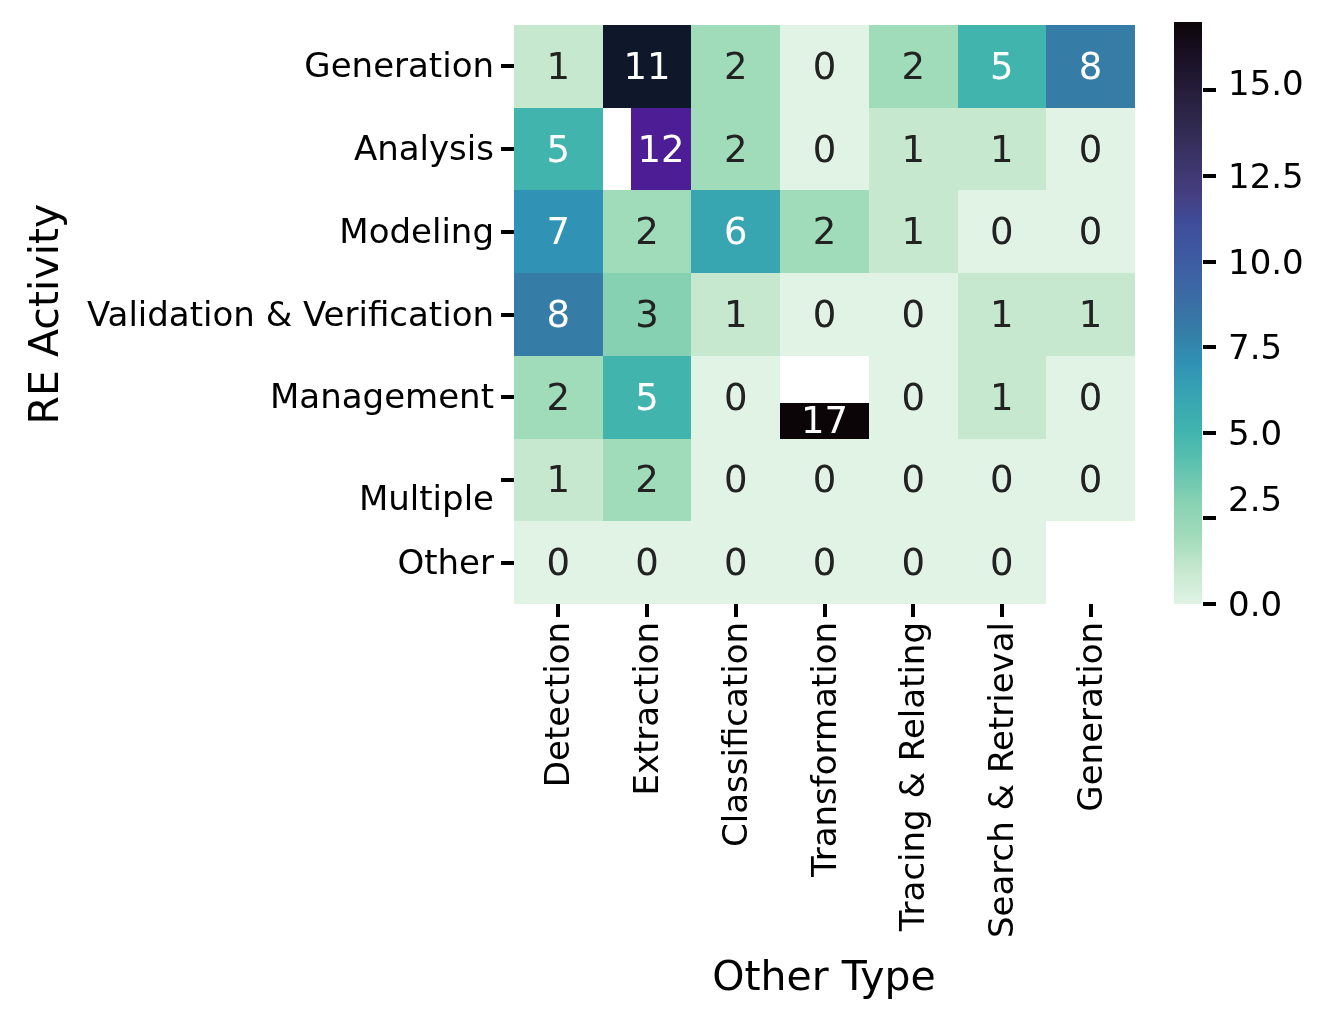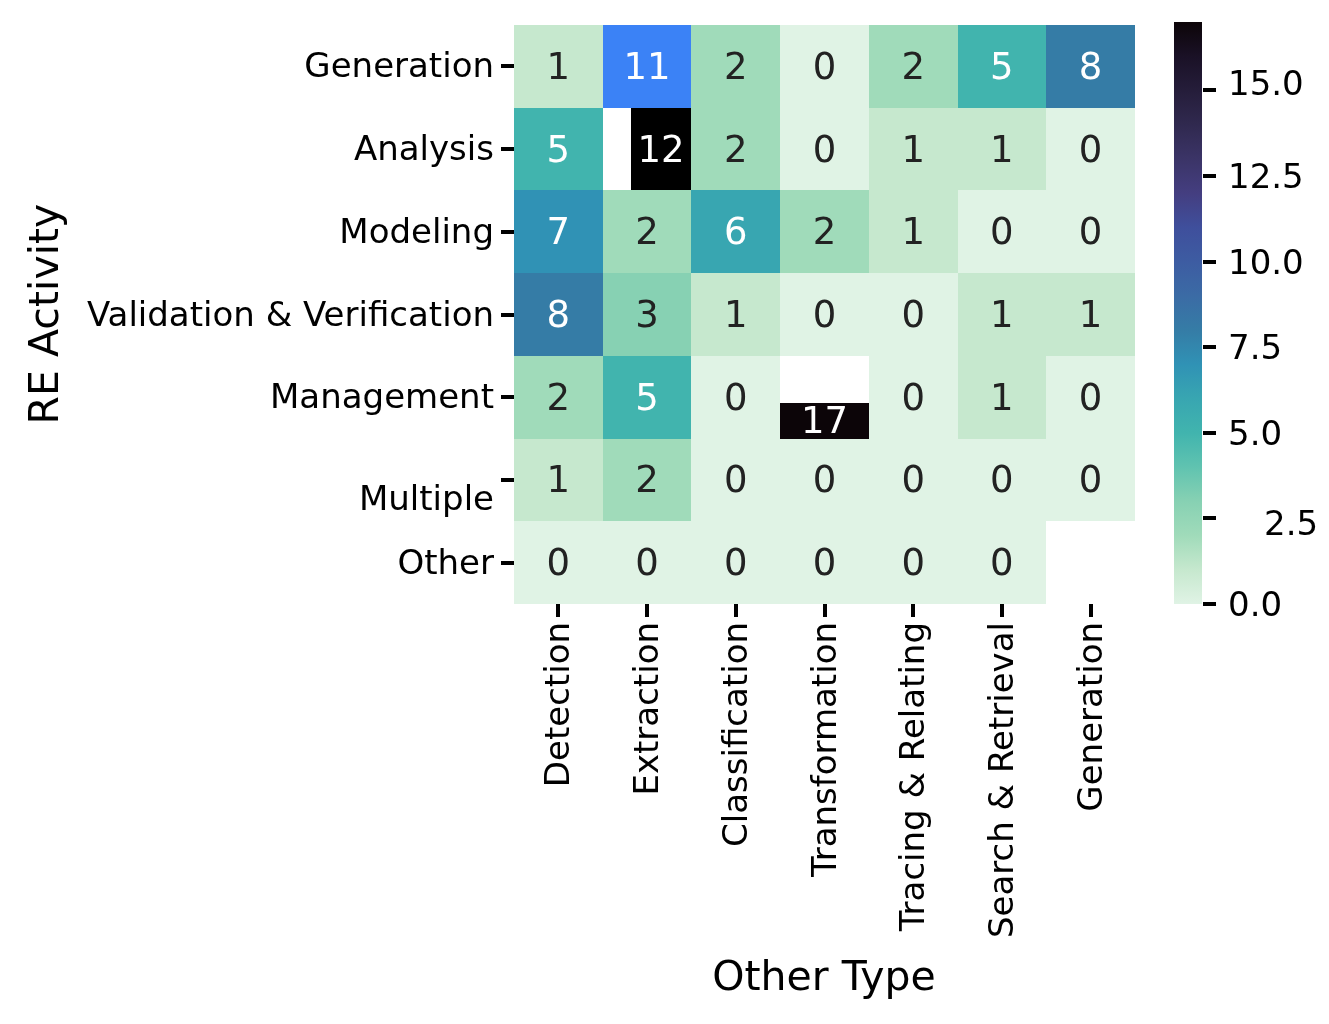--- a/index.html
+++ b/index.html
@@ -107,28 +107,28 @@
     color: #000000;
     white-space: nowrap;
   }
 </style>
 </head>
 <body>
 
 <div id="figure">
   <div id="heatmap-grid">
       <div class="heatmap-cell" style="background: rgb(198, 232, 206); color: rgb(34, 34, 34);">1</div>
-      <div class="heatmap-cell" style="background: #3b82f6; color: rgb(255, 255, 255);">11</div>
+      <div class="heatmap-cell" style="background: #0f172a; color: rgb(255, 255, 255);">11</div>
       <div class="heatmap-cell" style="background: rgb(160, 219, 186); color: rgb(34, 34, 34);">2</div>
       <div class="heatmap-cell" style="background: rgb(224, 243, 229); color: rgb(34, 34, 34);">0</div>
       <div class="heatmap-cell" style="background: rgb(160, 219, 186); color: rgb(34, 34, 34);">2</div>
       <div class="heatmap-cell" style="background: rgb(65, 180, 174); color: rgb(255, 255, 255);">5</div>
       <div class="heatmap-cell" style="background: rgb(53, 124, 166); color: rgb(255, 255, 255);">8</div>
       <div class="heatmap-cell" style="background: rgb(65, 180, 174); color: rgb(255, 255, 255);">5</div>
-      <div class="heatmap-cell" style="background: #000000; color: rgb(255, 255, 255); margin-left: 28px;">12</div>
+      <div class="heatmap-cell" style="background: #4c1d95; color: rgb(255, 255, 255); margin-left: 28px;">12</div>
       <div class="heatmap-cell" style="background: rgb(160, 219, 186); color: rgb(34, 34, 34);">2</div>
       <div class="heatmap-cell" style="background: rgb(224, 243, 229); color: rgb(34, 34, 34);">0</div>
       <div class="heatmap-cell" style="background: rgb(198, 232, 206); color: rgb(34, 34, 34);">1</div>
       <div class="heatmap-cell" style="background: rgb(198, 232, 206); color: rgb(34, 34, 34);">1</div>
       <div class="heatmap-cell" style="background: rgb(224, 243, 229); color: rgb(34, 34, 34);">0</div>
       <div class="heatmap-cell" style="background: rgb(48, 146, 181); color: rgb(255, 255, 255);">7</div>
       <div class="heatmap-cell" style="background: rgb(160, 219, 186); color: rgb(34, 34, 34);">2</div>
       <div class="heatmap-cell" style="background: rgb(56, 166, 177); color: rgb(255, 255, 255);">6</div>
       <div class="heatmap-cell" style="background: rgb(160, 219, 186); color: rgb(34, 34, 34);">2</div>
       <div class="heatmap-cell" style="background: rgb(198, 232, 206); color: rgb(34, 34, 34);">1</div>
@@ -194,21 +194,21 @@
       <div class="xtick-mark" style="left: 1090.64px;"></div>
       <div class="xtick-label" style="left: 1090.64px;">Generation</div>
     </div>
   <div id="y-axis-title">RE Activity</div>
   <div id="x-axis-title">Other Type</div>
   <div id="colorbar" style="background: linear-gradient(to top, rgb(224, 243, 229) 0%, rgb(198, 232, 206) 5.88%, rgb(160, 219, 186) 11.76%, rgb(135, 209, 179) 17.65%, rgb(96, 195, 176) 23.53%, rgb(65, 180, 174) 29.41%, rgb(56, 166, 177) 35.29%, rgb(48, 146, 181) 41.18%, rgb(53, 124, 166) 47.06%, rgb(59, 107, 165) 52.94%, rgb(61, 92, 162) 58.82%, rgb(63, 79, 156) 64.71%, rgb(68, 62, 128) 70.59%, rgb(59, 52, 103) 76.47%, rgb(48, 41, 79) 82.35%, rgb(37, 29, 58) 88.24%, rgb(26, 17, 38) 94.12%, rgb(12, 5, 8) 100%);"></div>
   <div id="cbar-ticks">
       <div class="cbar-tick-mark" style="top: 604px;"></div>
       <div class="cbar-tick-label" style="top: 604px;">0.0</div>
       <div class="cbar-tick-mark" style="top: 518.412px;"></div>
-      <div class="cbar-tick-label" style="top: 523px; margin-left: 36px;">2.5</div>
+      <div class="cbar-tick-label" style="top: 499px;">2.5</div>
       <div class="cbar-tick-mark" style="top: 432.824px;"></div>
       <div class="cbar-tick-label" style="top: 432.824px;">5.0</div>
       <div class="cbar-tick-mark" style="top: 347.235px;"></div>
       <div class="cbar-tick-label" style="top: 347.235px;">7.5</div>
       <div class="cbar-tick-mark" style="top: 261.647px;"></div>
       <div class="cbar-tick-label" style="top: 261.647px;">10.0</div>
       <div class="cbar-tick-mark" style="top: 176.059px;"></div>
       <div class="cbar-tick-label" style="top: 176.059px;">12.5</div>
       <div class="cbar-tick-mark" style="top: 90.4707px;"></div>
       <div class="cbar-tick-label" style="top: 83px;">15.0</div>

